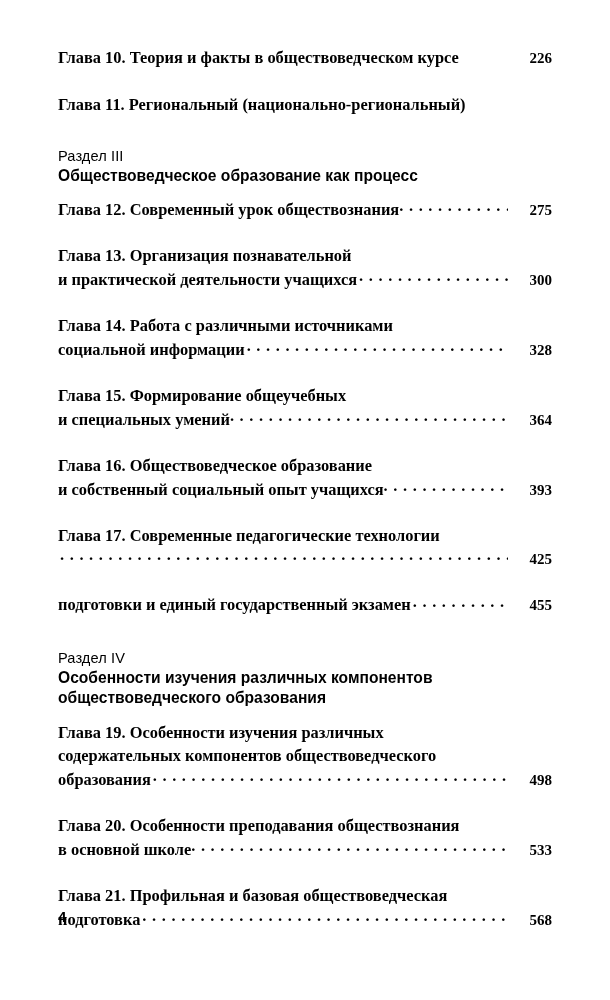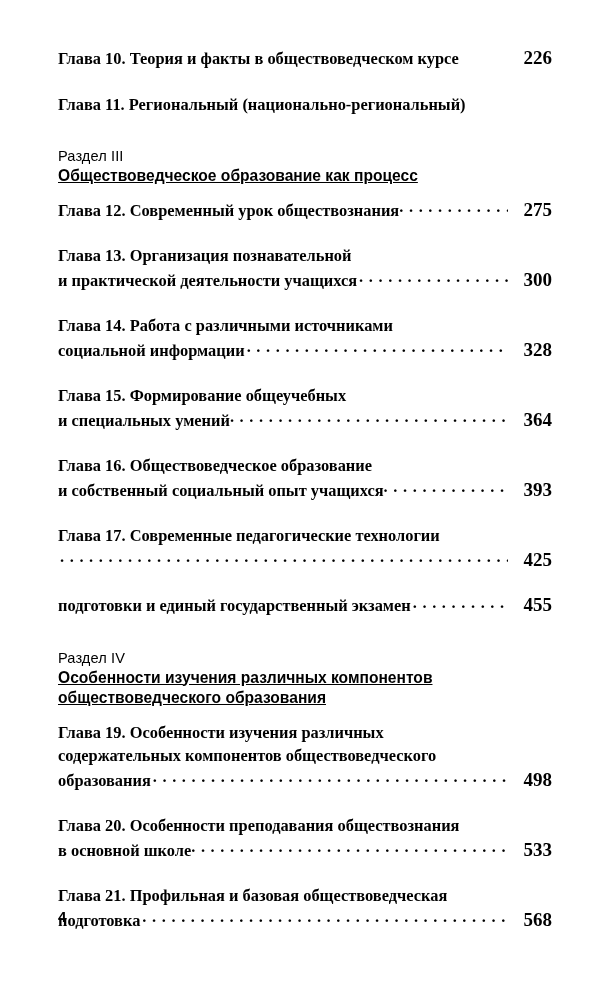--- a/index.html
+++ b/index.html
@@ -79,21 +79,21 @@
   .leader.tight { margin-left: 0; }
   
   .leader.none::before { content: ""; }
 
   .pageno {
     flex: 0 0 auto;
     width: 42px;
     text-align: right;
     font-family: "Liberation Serif", "DejaVu Serif", serif;
     font-weight: bold;
-    font-size: 19px;
+    font-size: 15px;
     white-space: pre;
   }
 
   .entry .line {
     white-space: pre;
   }
 
   
   .section-head {
     text-align: left;
@@ -108,21 +108,21 @@
     line-height: 20px;
     letter-spacing: 0.1px;
   }
   .section-head .sect-title {
     display: block;
     font-weight: bold;
     font-size: 15.6px;
     line-height: 20.5px;
     letter-spacing: 0.0px;
   }
-  .section-head .sect-title .l2 { display: block; text-decoration: underline; }
+  .section-head .sect-title .l2 { display: block; }
 
   
   .section-head.s3 { margin-top: 14px;  margin-bottom: 11px; }
   .section-head.s4 { margin-top: 16px;  margin-bottom: 12px; }
   .section-head.s5 { margin-top: 24px;  margin-bottom: 14px; }
 
   
   .folio {
     position: absolute;
     left: 58px;

